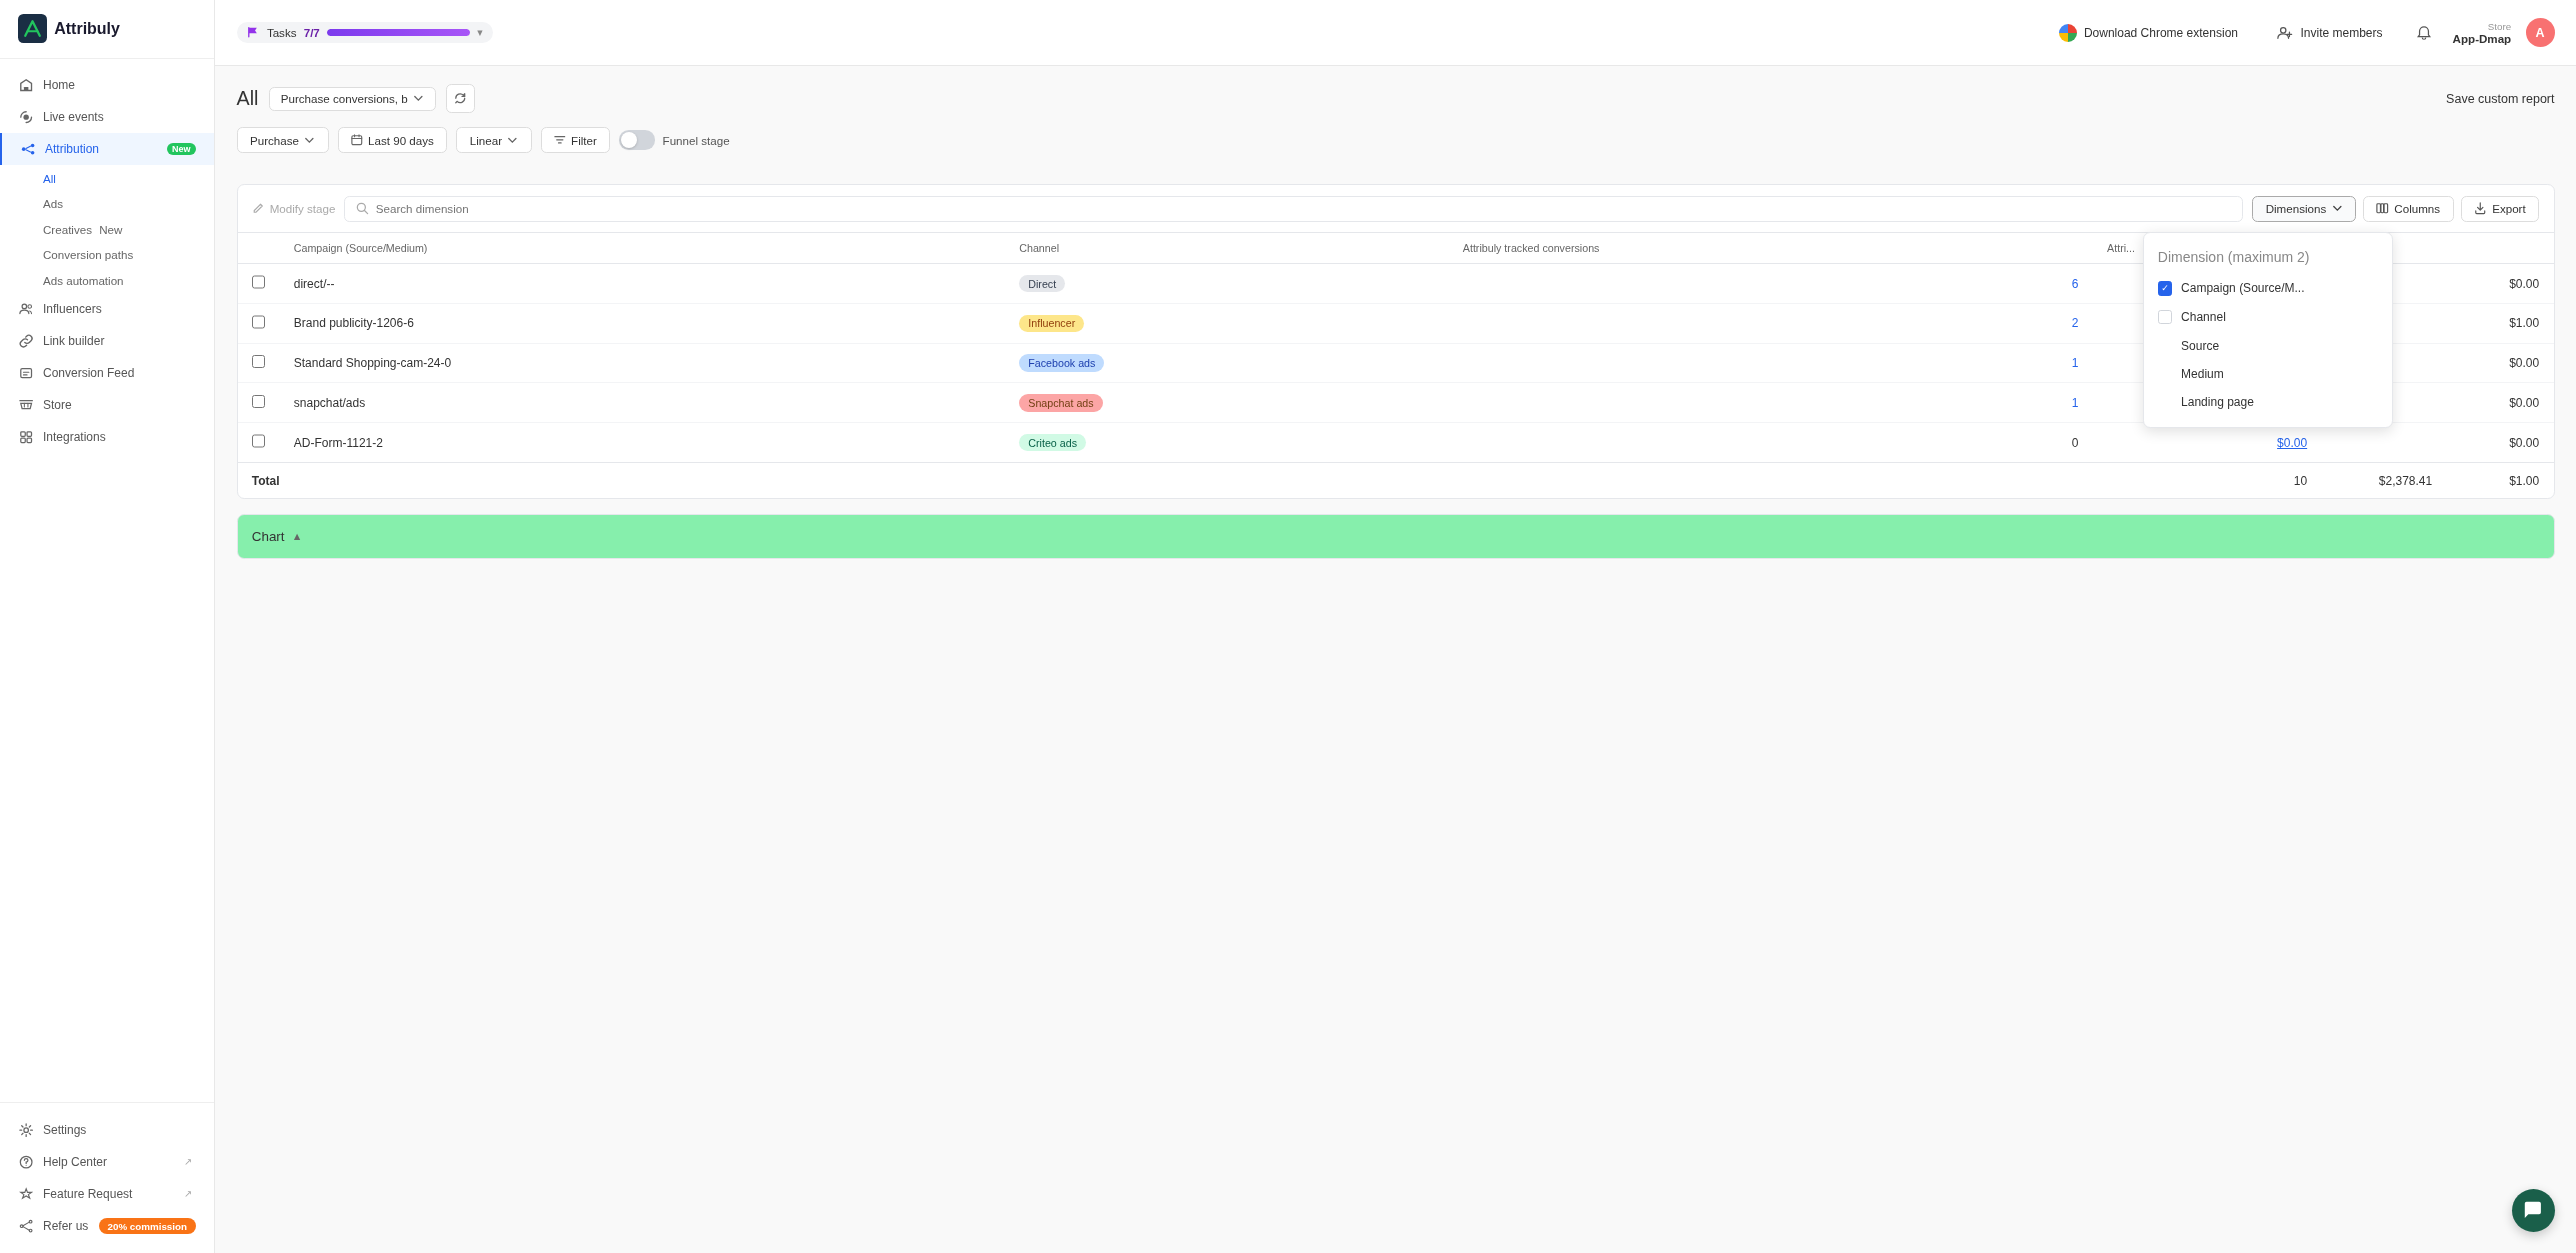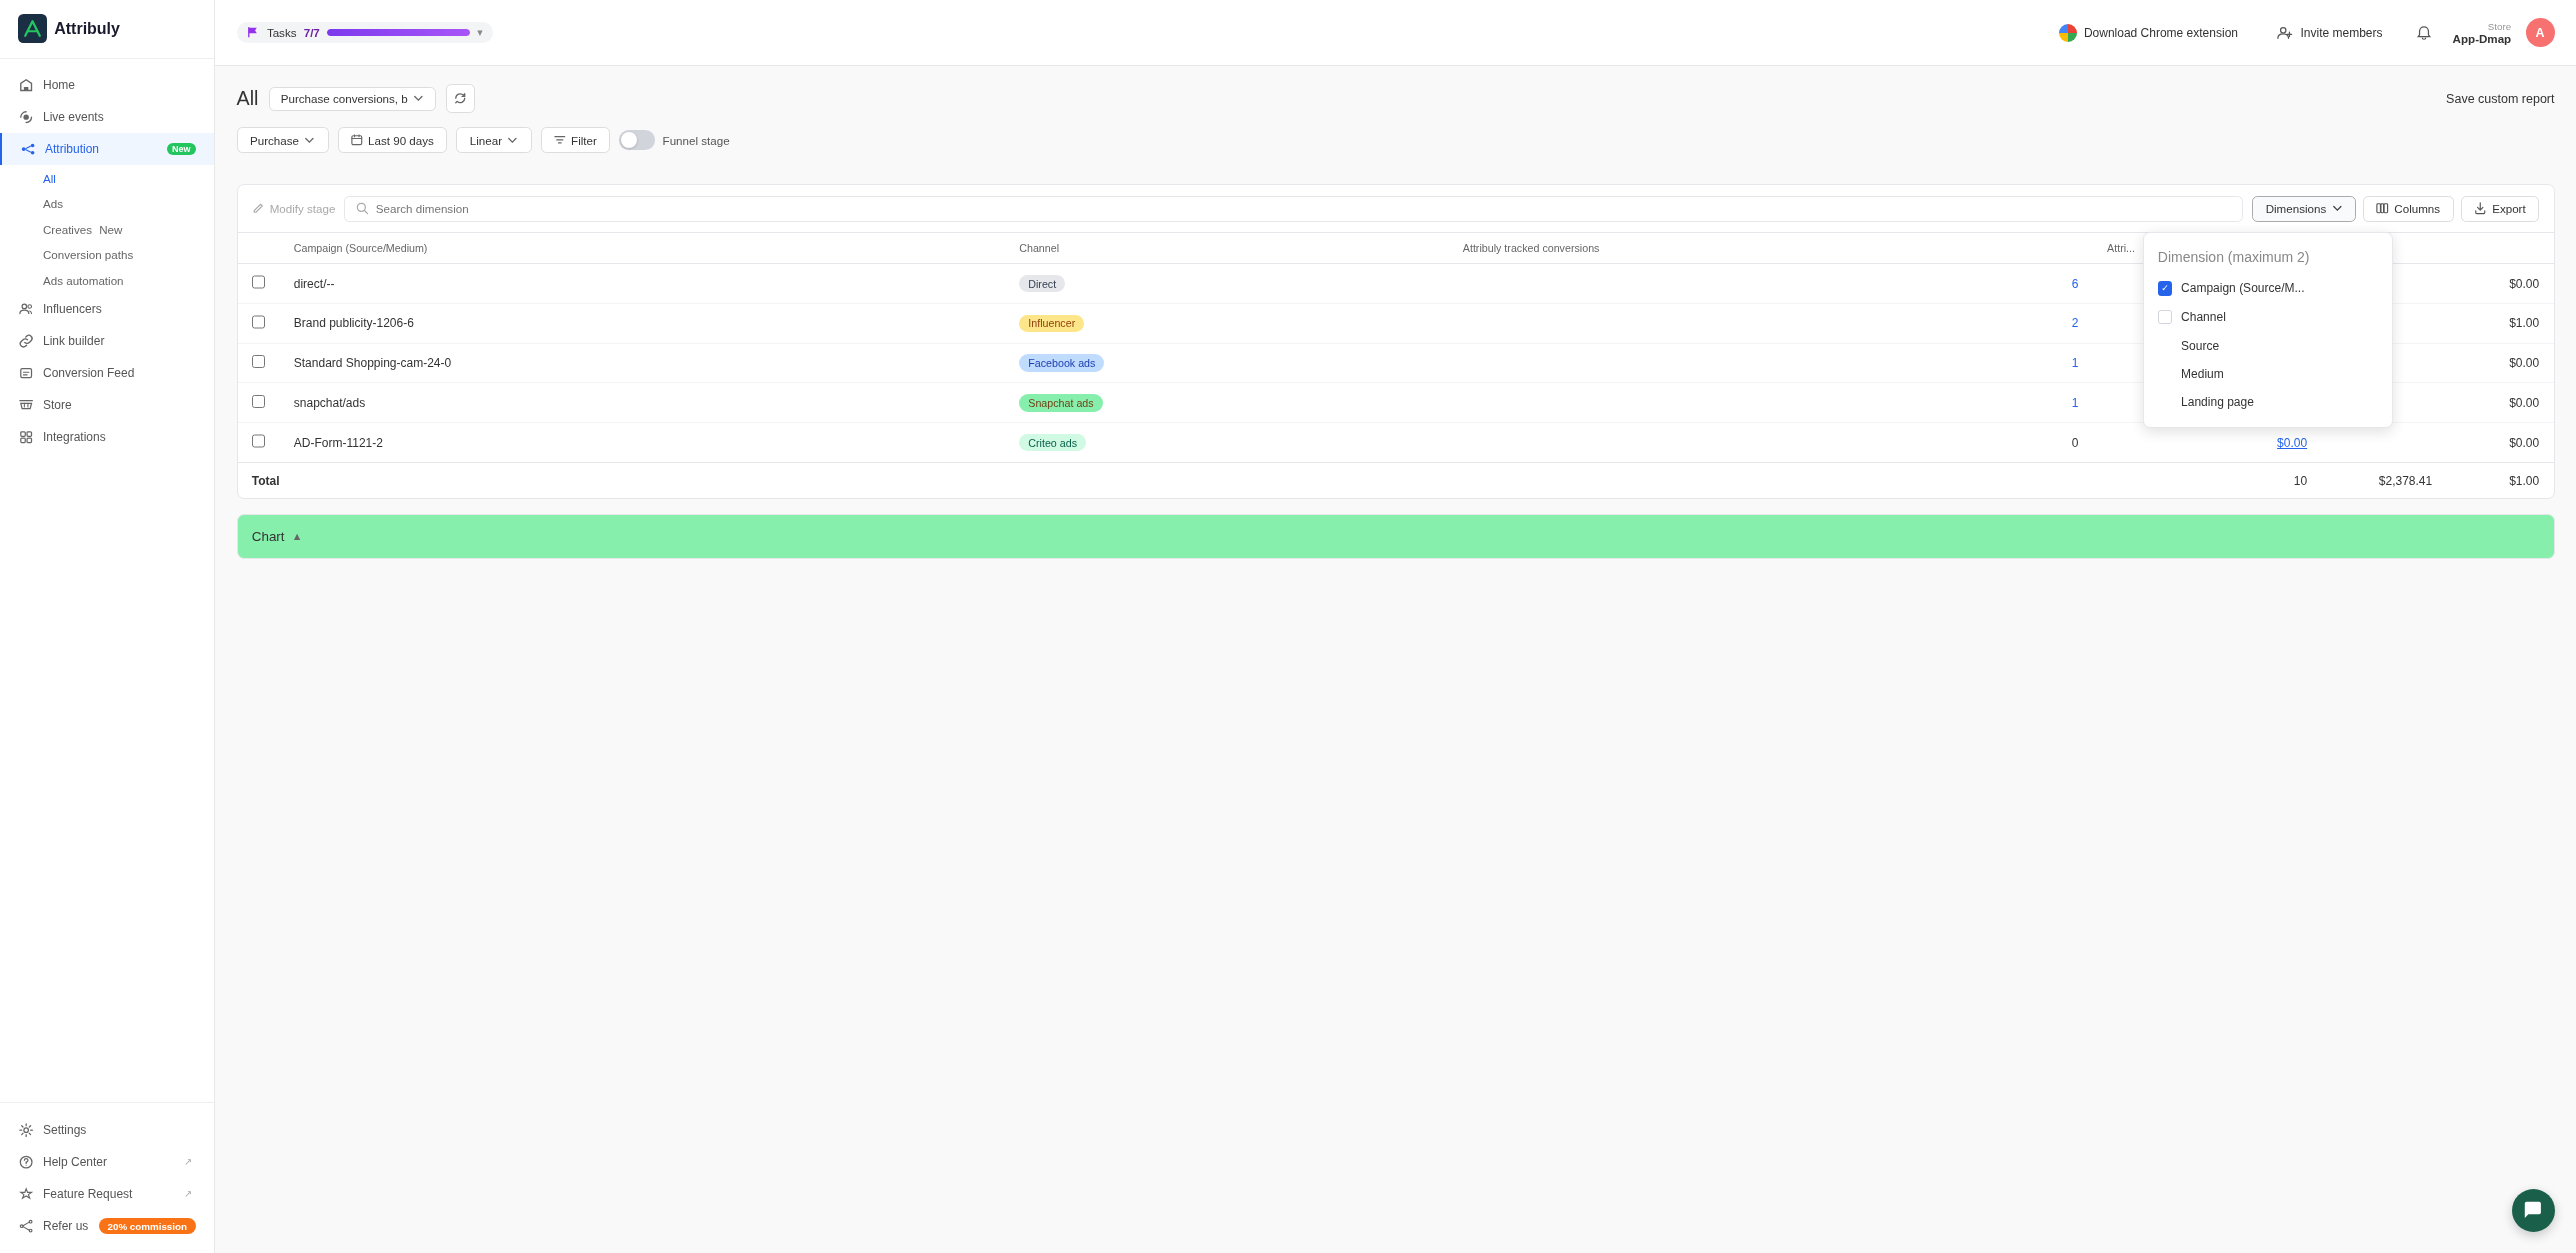--- a/index.html
+++ b/index.html
@@ -66,21 +66,21 @@
 
     
     .data-table { width: 100%; border-collapse: collapse; }
     .data-table th { padding: 9px 14.3px; text-align: left; font-size: 10.7px; font-weight: 500; color: #666; border-bottom: 0.9px solid #e5e7eb; white-space: nowrap; background: #fff; }
     .data-table td { padding: 10.7px 14.3px; font-size: 12px; border-bottom: 0.9px solid #f3f4f6; }
     .data-table tr:last-child td { border-bottom: none; }
     .channel-badge { display: inline-block; padding: 2.7px 9px; border-radius: 10.7px; font-size: 10.7px; font-weight: 500; }
     .badge-direct { background: #e5e7eb; color: #374151; }
     .badge-influencer { background: #fde68a; color: #92400e; }
     .badge-facebook { background: #bfdbfe; color: #1e40af; }
-    .badge-snapchat { background: #86efac; color: #713f12; }
+    .badge-snapchat { background: #fca5a5; color: #713f12; }
     .badge-criteo { background: #d1fae5; color: #065f46; }
     .conversion-link { color: #2563eb; text-decoration: none; }
     .checkbox-cell { width: 36px; }
     .checkbox { width: 13.4px; height: 13.4px; border: 1.3px solid #d1d5db; border-radius: 2.7px; cursor: pointer; }
 
     
     .total-row { display: flex; align-items: center; padding: 10.7px 14.3px; border-top: 1.8px solid #e5e7eb; font-size: 12px; }
     .total-label { font-weight: 600; color: #333; width: 358px; }
 
     

